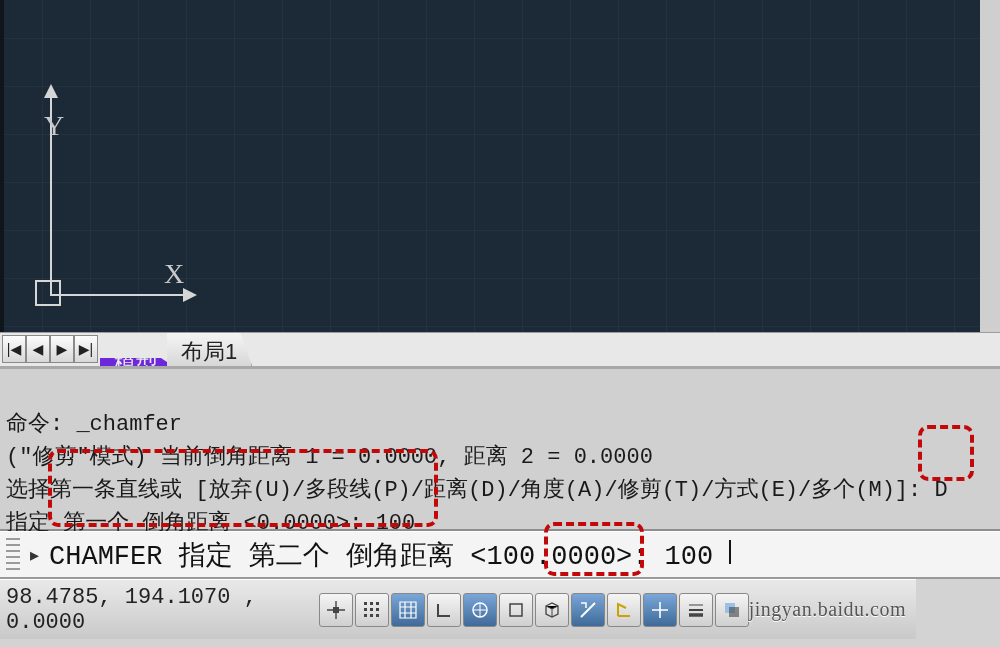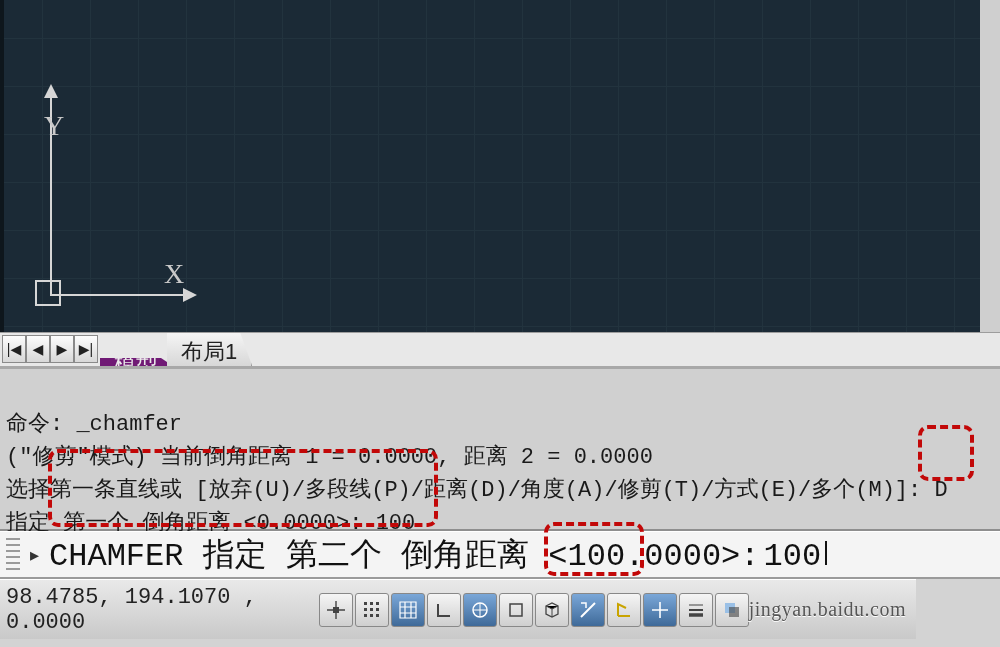--- a/index.html
+++ b/index.html
@@ -56,21 +56,21 @@
     font-size:14px; color:#222;
   }
   .tab{
     padding:4px 14px 0 14px; font-size:22px; color:#222; border-right:1px solid #9a9a9a;
     background:linear-gradient(#f5f5f5,#d7d7d7);
     display:flex; align-items:center;
     clip-path: polygon(0 0, calc(100% - 12px) 0, 100% 100%, 0 100%);
     margin-right:-6px;
   }
   .tab.active{
-    background:#701a75; color:#eaeaea;
+    background:#6d28d9; color:#eaeaea;
     clip-path: polygon(0 0, calc(100% - 12px) 0, 100% 100%, 0 100%);
     margin-top: 25px;
   }
   
   
   .cmdhist{
     width:1000px; height:165px; background:#d0d0d0;
     border-top:3px solid #a8a8a8; border-bottom:2px solid #8e8e8e;
     padding:6px 4px 4px 6px; line-height:1.5;
     font-size:22px; color:#1a1a1a; font-family:"SimSun","Courier New",monospace;
@@ -86,22 +86,22 @@
     display:flex; align-items:center; padding-left:6px; position:relative;
   }
   .cmdbar-handle{
     width:14px; height:34px;
     background: repeating-linear-gradient(#9a9a9a 0 2px, transparent 2px 6px);
     margin-right:10px;
   }
   .cmdbar .arrow{ font-size:18px; color:#333; margin-right:10px;}
   .cmdinput{
     flex:0 0 auto; background:transparent; border:none;
-    font-size:32px; font-family:"SimSun","Courier New",monospace; color:#111;
-    display:flex; align-items:baseline; gap:4px;
+    font-size:27px; font-family:"SimSun","Courier New",monospace; color:#111;
+    display:flex; align-items:baseline; gap:16px;
   }
   .cursor{
     display:inline-block; width:2px; height:24px; background:#111; vertical-align:-3px;
     animation:blink 1s steps(1) infinite;
   }
   @keyframes blink{50%{opacity:0}}
   
   
   .statusbar{
     width:916px; height:60px; background:linear-gradient(#e9e9e9,#c9c9c9);

